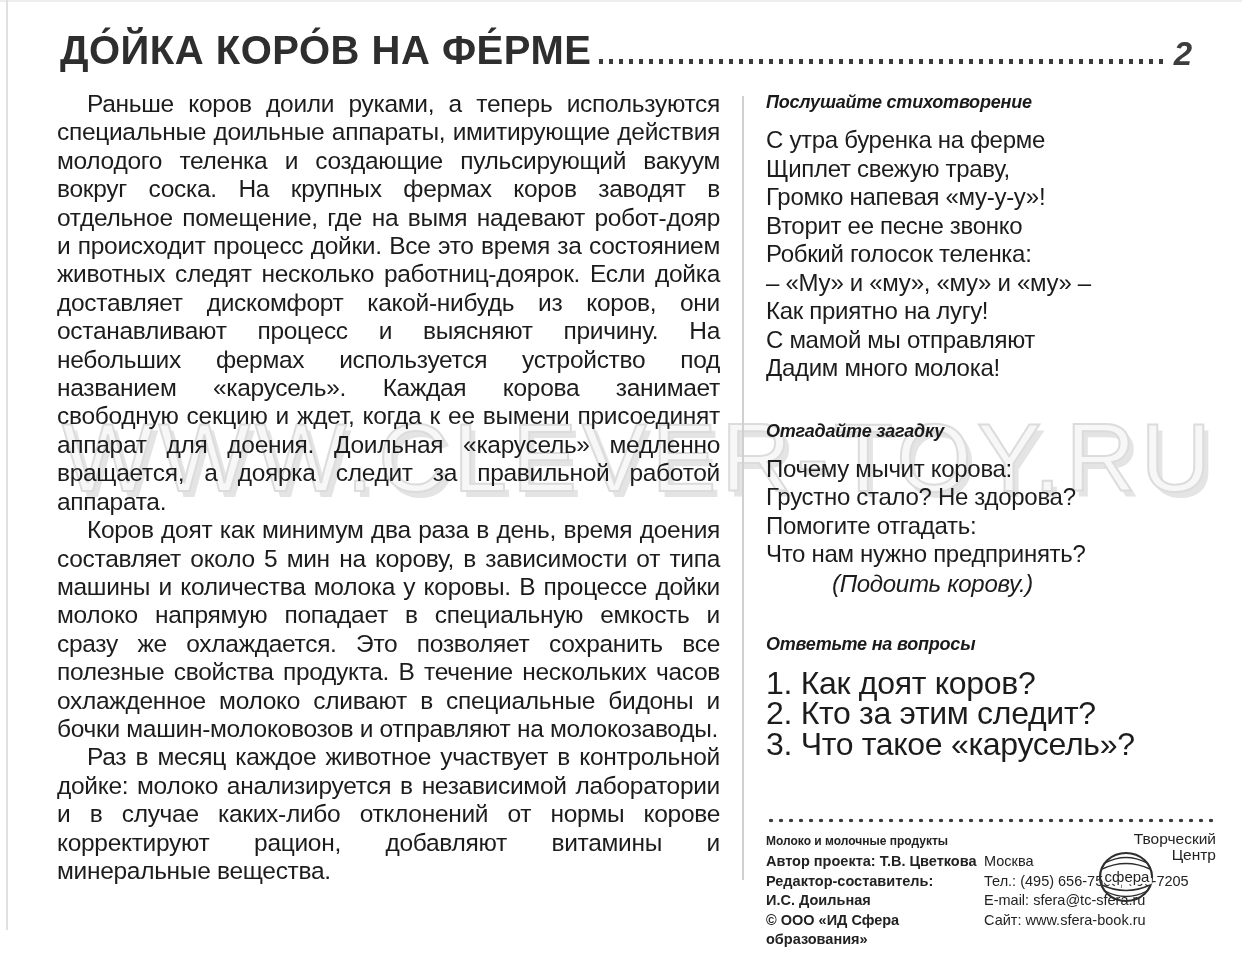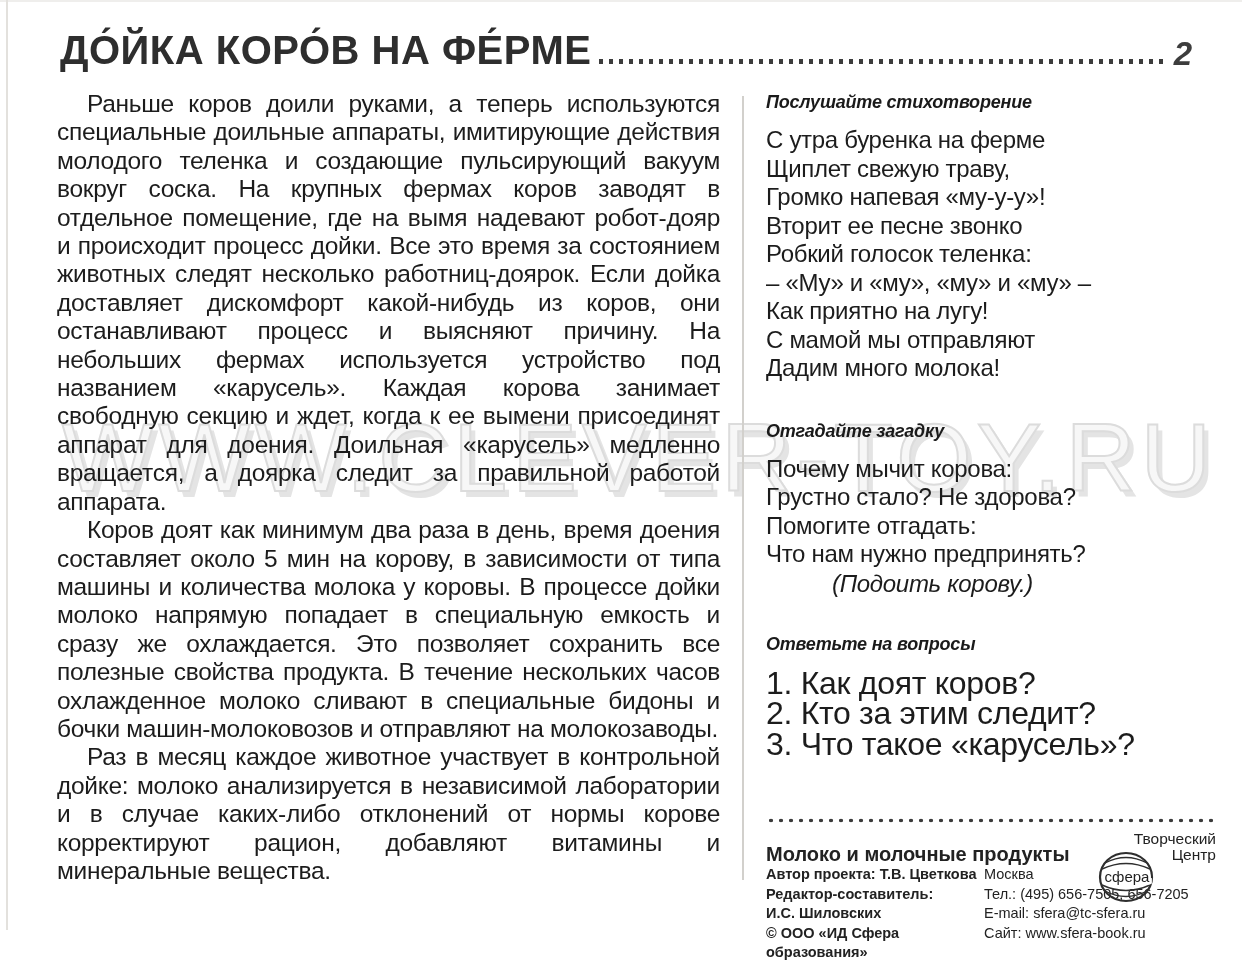--- a/index.html
+++ b/index.html
@@ -81,21 +81,21 @@
   .questions-section { margin-top:36px; }
   .question-line { font-size:32px; line-height:30.5px; letter-spacing:-0.3px; }
 
   
   .footer { position:absolute; left:766px; top:818px; width:452px; }
   .footer-sep {
     height:5px; width:100%;
     background-image:radial-gradient(circle, #3b3b3b 1.7px, transparent 2.1px);
     background-size:10px 5px; background-repeat:repeat-x;
   }
-  .footer-title { font-weight:700; font-size:20px; margin-top:22px; line-height:19px; color:#222; }
+  .footer-title { font-weight:700; font-size:12px; margin-top:9px; line-height:19px; color:#222; }
   .footer-cols { display:flex; margin-top:1px; }
   .footer-credits { width:218px;font-weight:bold; }
   .footer-contacts { width:116px; flex:1; }
   .footer-credits div, .footer-contacts div {
     font-size:14.5px; line-height:19.5px; color:#222;
   }
   .footer-logo { position:absolute; right:0; top:12px; width:125px; height:92px; }
   .logo-name-1 { position:absolute; right:2px; top:0; font-size:15.5px; color:#222; }
   .logo-name-2 { position:absolute; right:2px; top:16px; font-size:15.5px; color:#222; }
   .logo-badge { position:absolute; left:0px; top:18px; }
@@ -156,21 +156,21 @@
     </div>
   </div>
 
   <div class="footer">
     <div class="footer-sep"></div>
     <div class="footer-title">Молоко и молочные продукты</div>
     <div class="footer-cols">
       <div class="footer-credits">
         <div>Автор проекта: Т.В. Цветкова</div>
         <div>Редактор-составитель:</div>
-        <div>И.С. Шиловских</div>
+        <div>И.С. Доильная</div>
         <div>© ООО «ИД Сфера образования»</div>
       </div>
       <div class="footer-contacts">
         <div>Москва</div>
         <div>Тел.: (495) 656-7505, 656-7205</div>
         <div>E-mail: sfera@tc-sfera.ru</div>
         <div>Сайт: www.sfera-book.ru</div>
       </div>
     </div>
     <div class="footer-logo">

